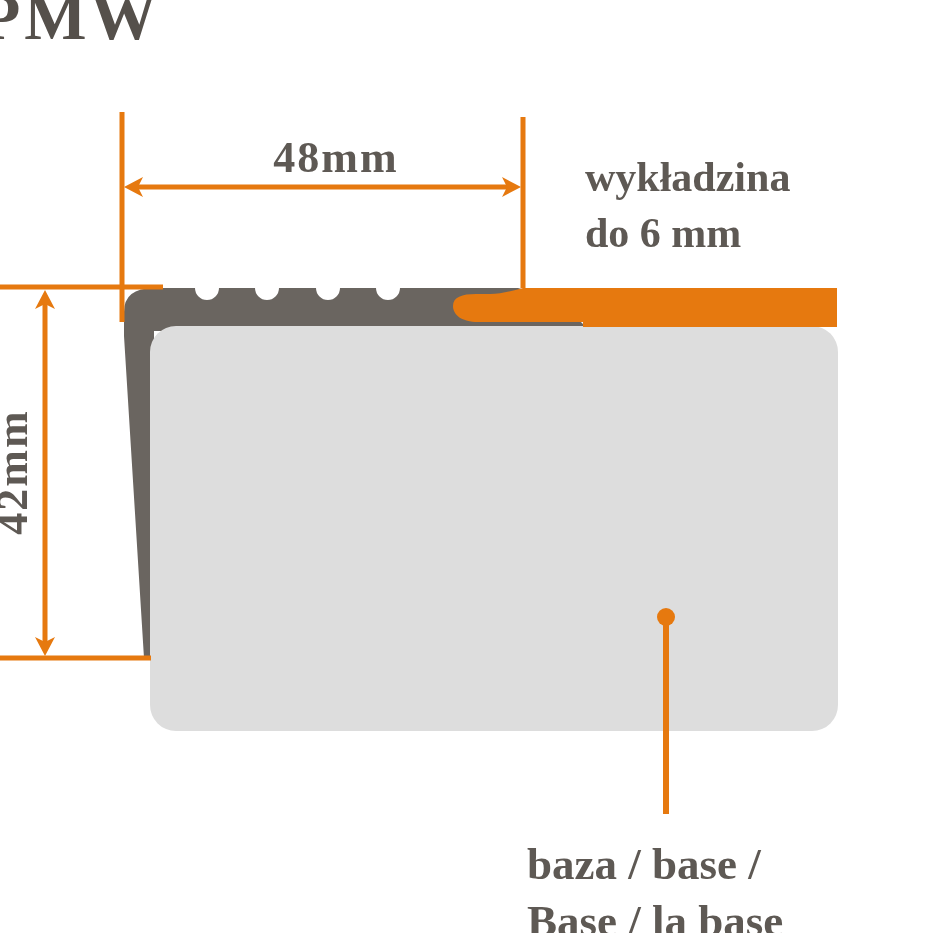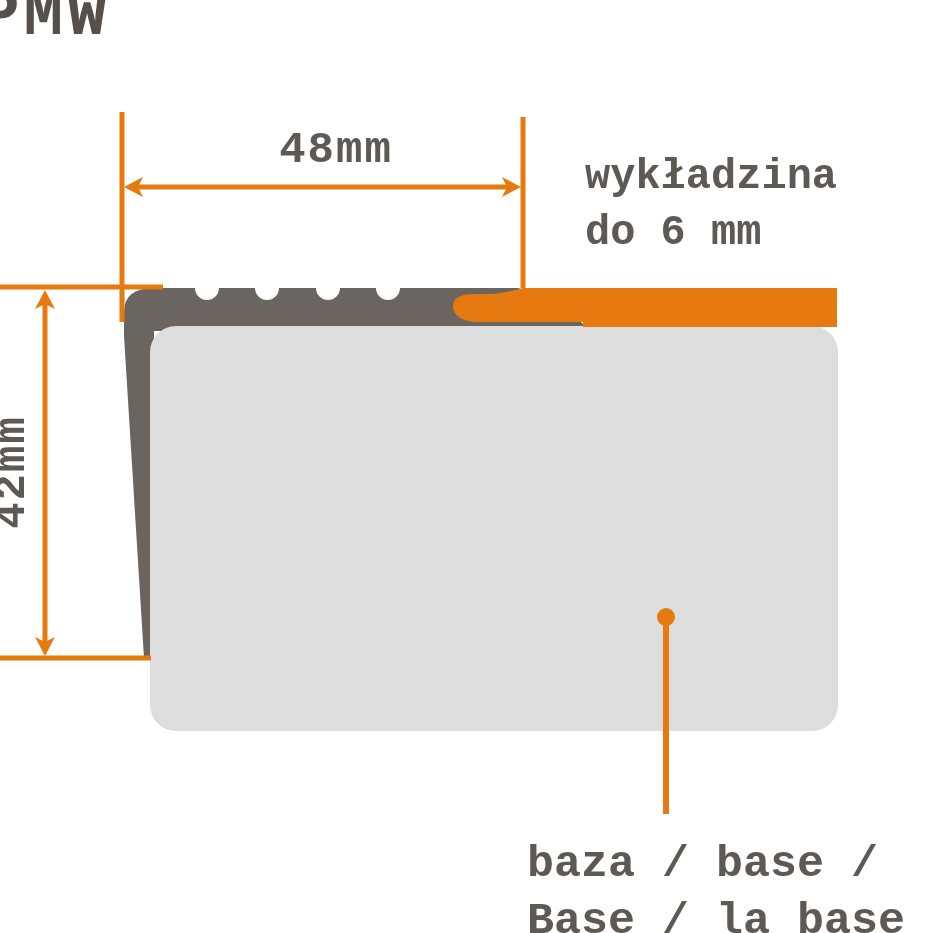--- a/index.html
+++ b/index.html
@@ -6,21 +6,21 @@
     margin: 0;
     padding: 0;
     background: #ffffff;
   }
   .canvas {
     position: relative;
     width: 940px;
     height: 933px;
     overflow: hidden;
     background: var(--background, #ffffff);
-    font-family: Liberation Mono, monospace;
+    font-family: Liberation Serif, serif;
   }
   .diagram-svg {
     position: absolute;
     left: 0;
     top: 0;
   }
   .profile-fill   { fill: var(--profile, #6A6560); }
   .base-fill      { fill: var(--base, #DDDDDD); }
   .flooring-fill  { fill: var(--orange, #E6790F); }
   .dim line {
@@ -40,21 +40,21 @@
     left: -20px;
     top: -16px;
     font-size: 66px;
     line-height: 1;
     font-weight: 800;
     letter-spacing: 4px;
     color: var(--logo, #55504B);
   }
   .dim-width {
     left: 336px;
-    top: 125px;
+    top: 132px;
     font-size: 44px;
     letter-spacing: 2px;
     transform: translateX(-50%);
   }
   .dim-height {
     left: 12px;
     top: 472px;
     font-size: 44px;
     letter-spacing: 2px;
     transform: translate(-50%, -50%) rotate(-90deg);

